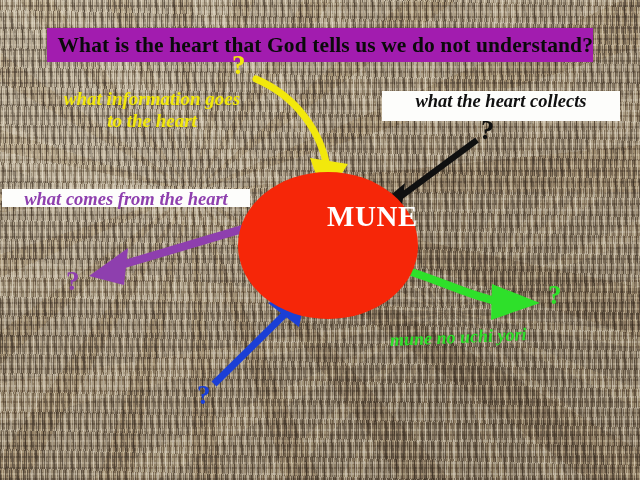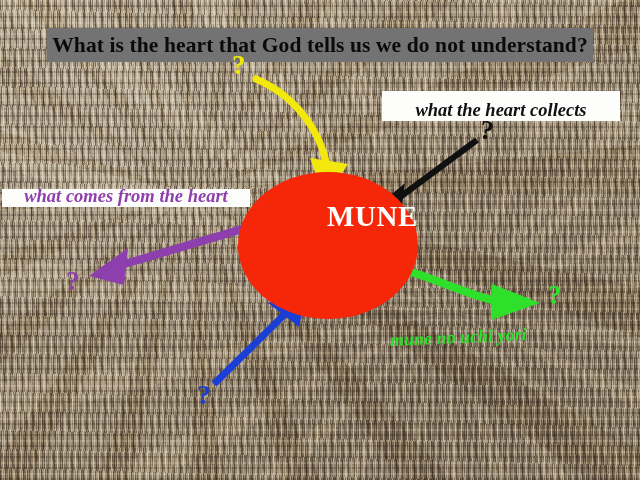--- a/index.html
+++ b/index.html
@@ -57,40 +57,40 @@
 
   
   .layer { position: absolute; }
   svg.arrow-svg { position: absolute; left: 0; top: 0; overflow: visible; }
 
   
   #title-box {
     position: absolute;
     left: 47px; top: 28px;
     width: 546px; height: 34px;
-    background: #737373;
+    background: #a21caf;
     display: flex;
     align-items: center;
-    justify-content: center;
+    justify-content: flex-end;
   }
   #title-text {
     font-family: "Liberation Serif", serif;
     font-weight: bold;
     font-size: 21.5px;
     color: #0a0a0a;
     white-space: nowrap;
     letter-spacing: .1px;
   }
 
   
   .caption-box {
     position: absolute;
     background: #fdfdfb;
     display: flex;
-    align-items: flex-end;
+    align-items: flex-start;
     justify-content: center;
   }
   .caption-text {
     font-family: "Liberation Serif", serif;
     font-weight: bold;
     font-style: italic;
     white-space: nowrap;
   }
   #collects-box { left: 382px; top: 91px; width: 238px; height: 30px; }
   #collects-text { font-size: 18.5px; color: #101010; }
@@ -196,20 +196,24 @@
 
   <div id="heart-ellipse"></div>
   <div id="heart-label">
     <div>MUNE</div>
   </div>
 
   <div id="title-box">
     <span id="title-text">What is the heart that God tells us we do not understand?</span>
   </div>
 
+  <div id="info-label" class="free-label">
+    <div>what information goes</div>
+    <div>to the heart</div>
+  </div>
 
   <div id="collects-box" class="caption-box">
     <span id="collects-text" class="caption-text">what the heart collects</span>
   </div>
 
   <div id="comes-box" class="caption-box">
     <span id="comes-text" class="caption-text">what comes from the heart</span>
   </div>
 
   <div id="mune-uchi-label" class="free-label">mune no uchi yori</div>

